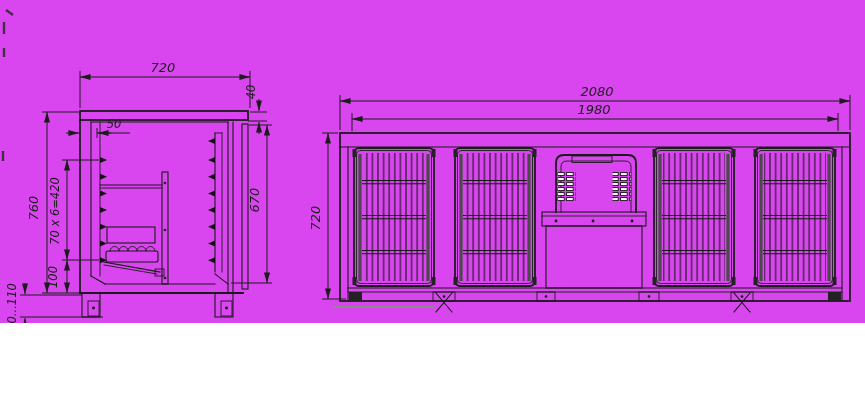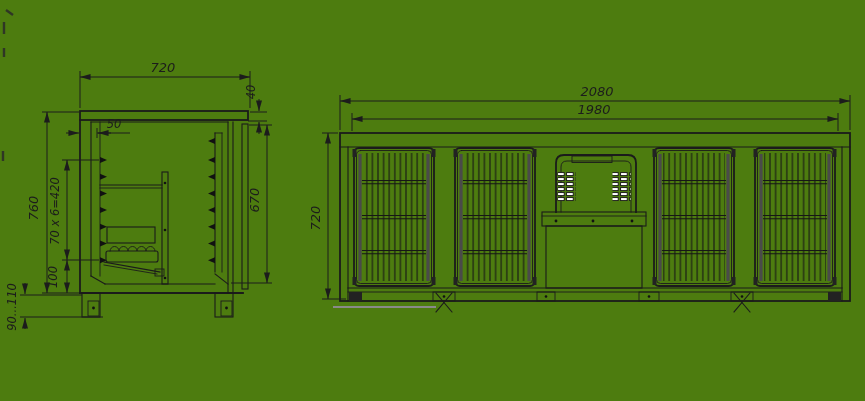--- a/index.html
+++ b/index.html
@@ -1,16 +1,16 @@
 <!DOCTYPE html>
 <html><head>
 <meta charset="utf-8">
 <style>
   html,body{margin:0;padding:0;background:#fff;}
-  .canvas{position:relative;width:865px;height:401px;background:#4d7c0f;overflow:hidden;
+  .canvas{position:relative;width:865px;height:323px;background:#d946ef;overflow:hidden;
           font-family:"DejaVu Sans",sans-serif;}
   svg{display:block;}
   .ln{stroke:#1b1b1b;stroke-width:1.1;fill:none;stroke-linecap:square;}
   .ln2{stroke-width:1.8;}
   .thin{stroke-width:0.9;}
   .dim{font-family:"DejaVu Sans",sans-serif;font-style:italic;font-size:13px;fill:#1c1c1c;}
   .dimS{font-size:11.5px;}
   .dimline{stroke:#1c1c1c;stroke-width:1;fill:none;}
   .strip{stroke:#4a4a4a;stroke-width:3.2;}
   .wire{stroke:#161616;stroke-width:1.1;}

